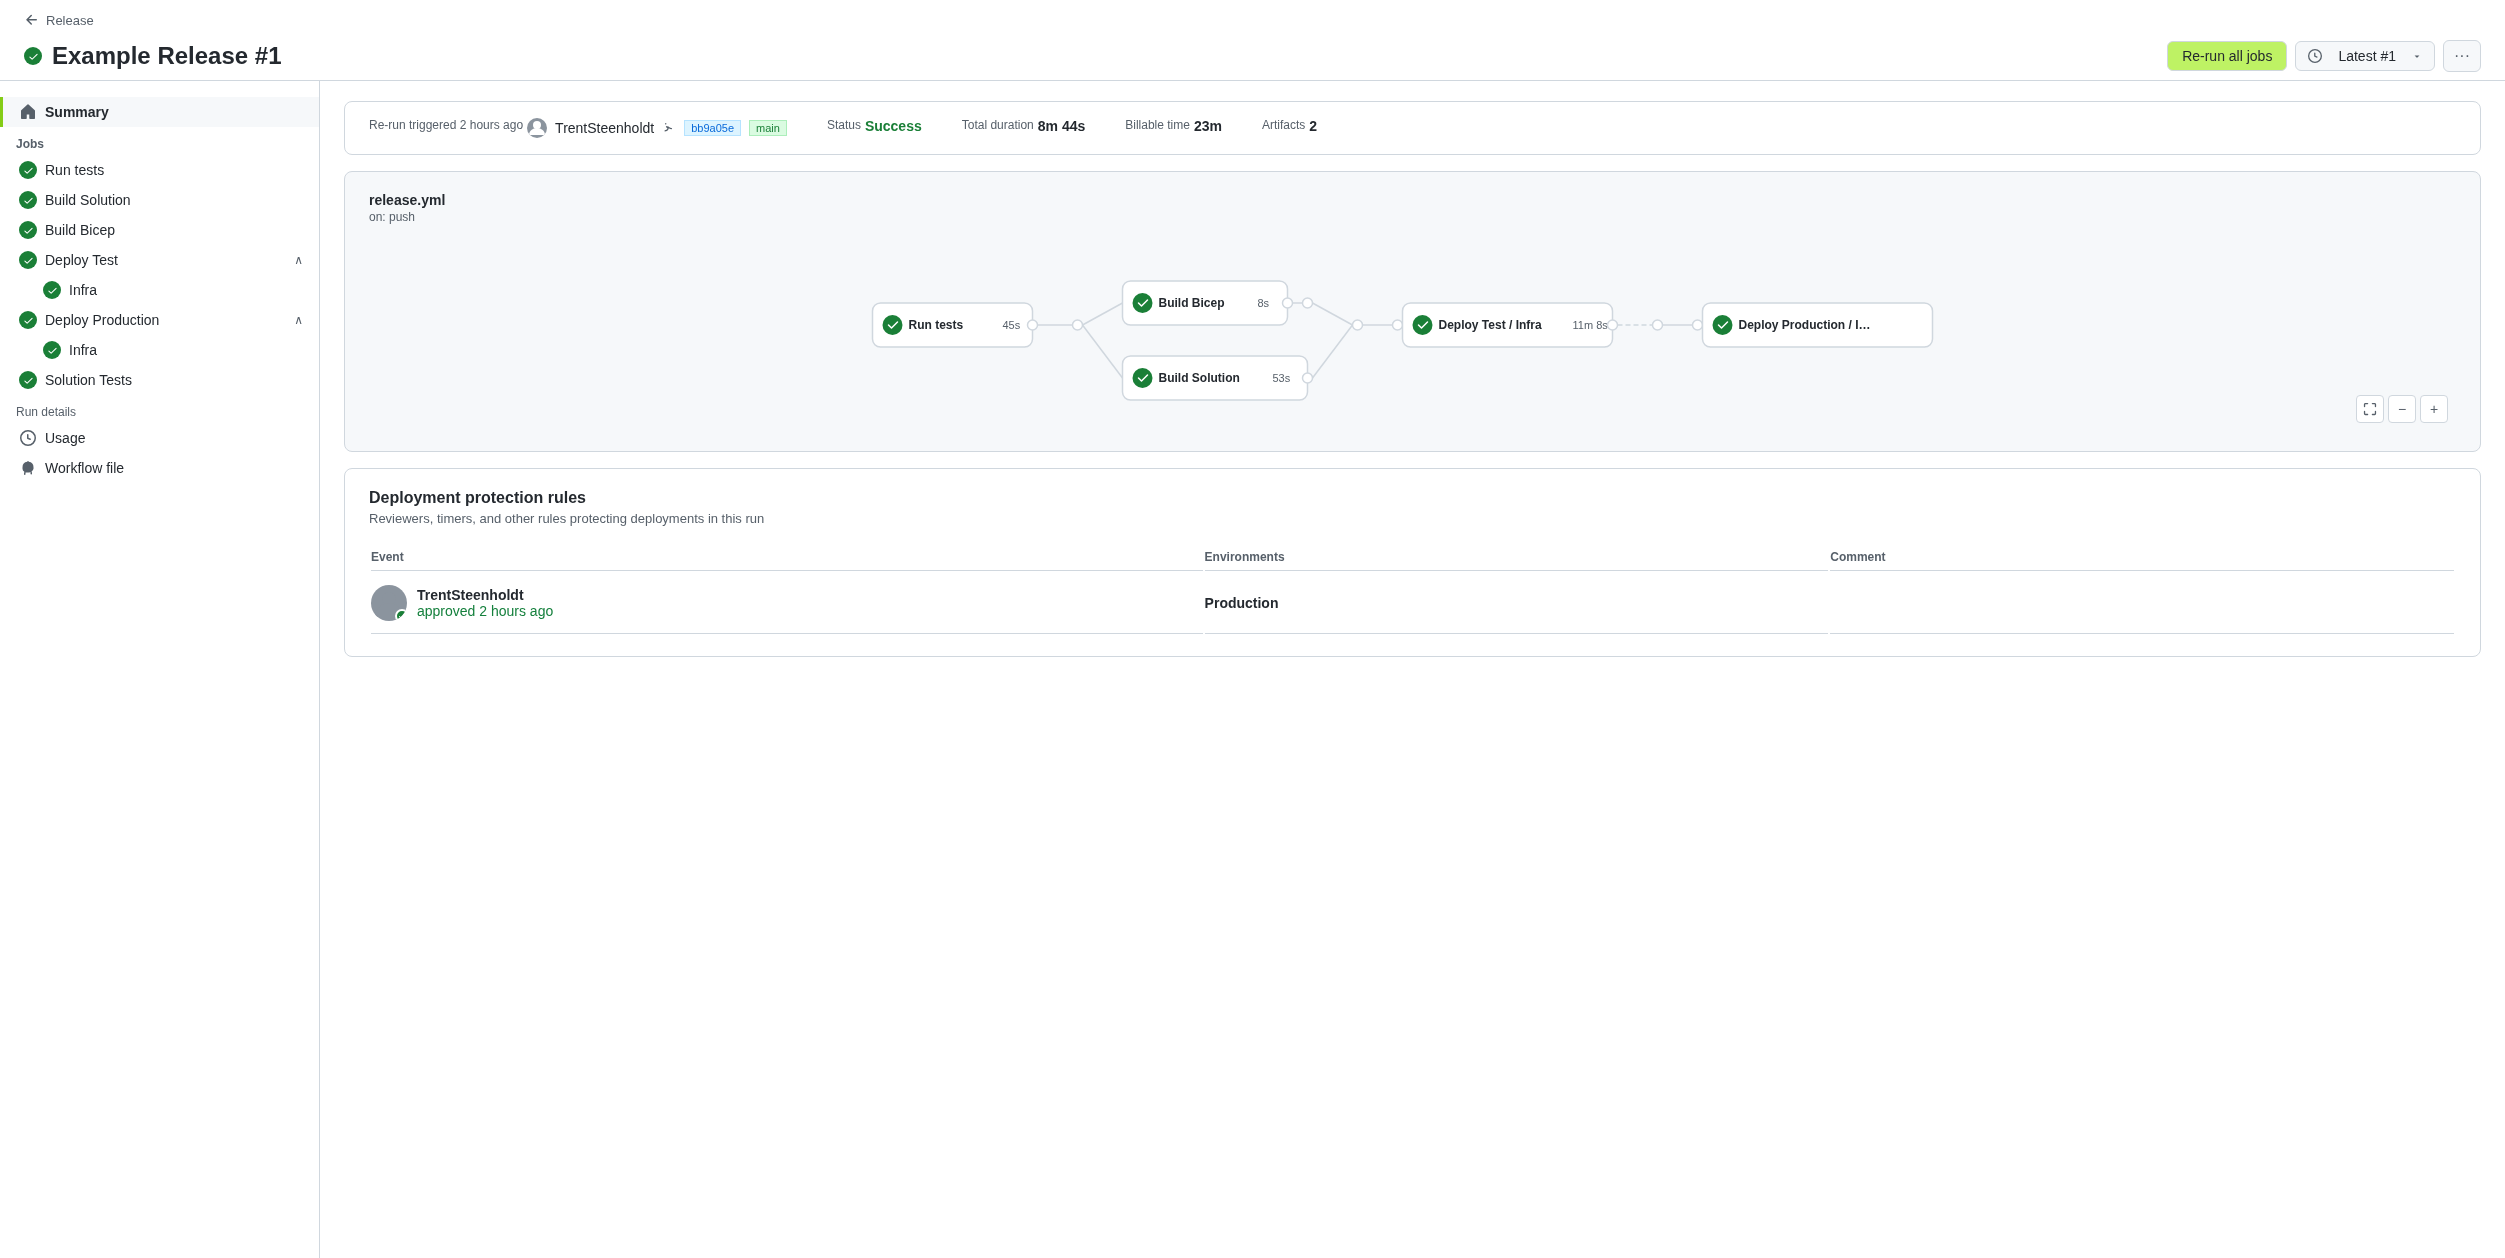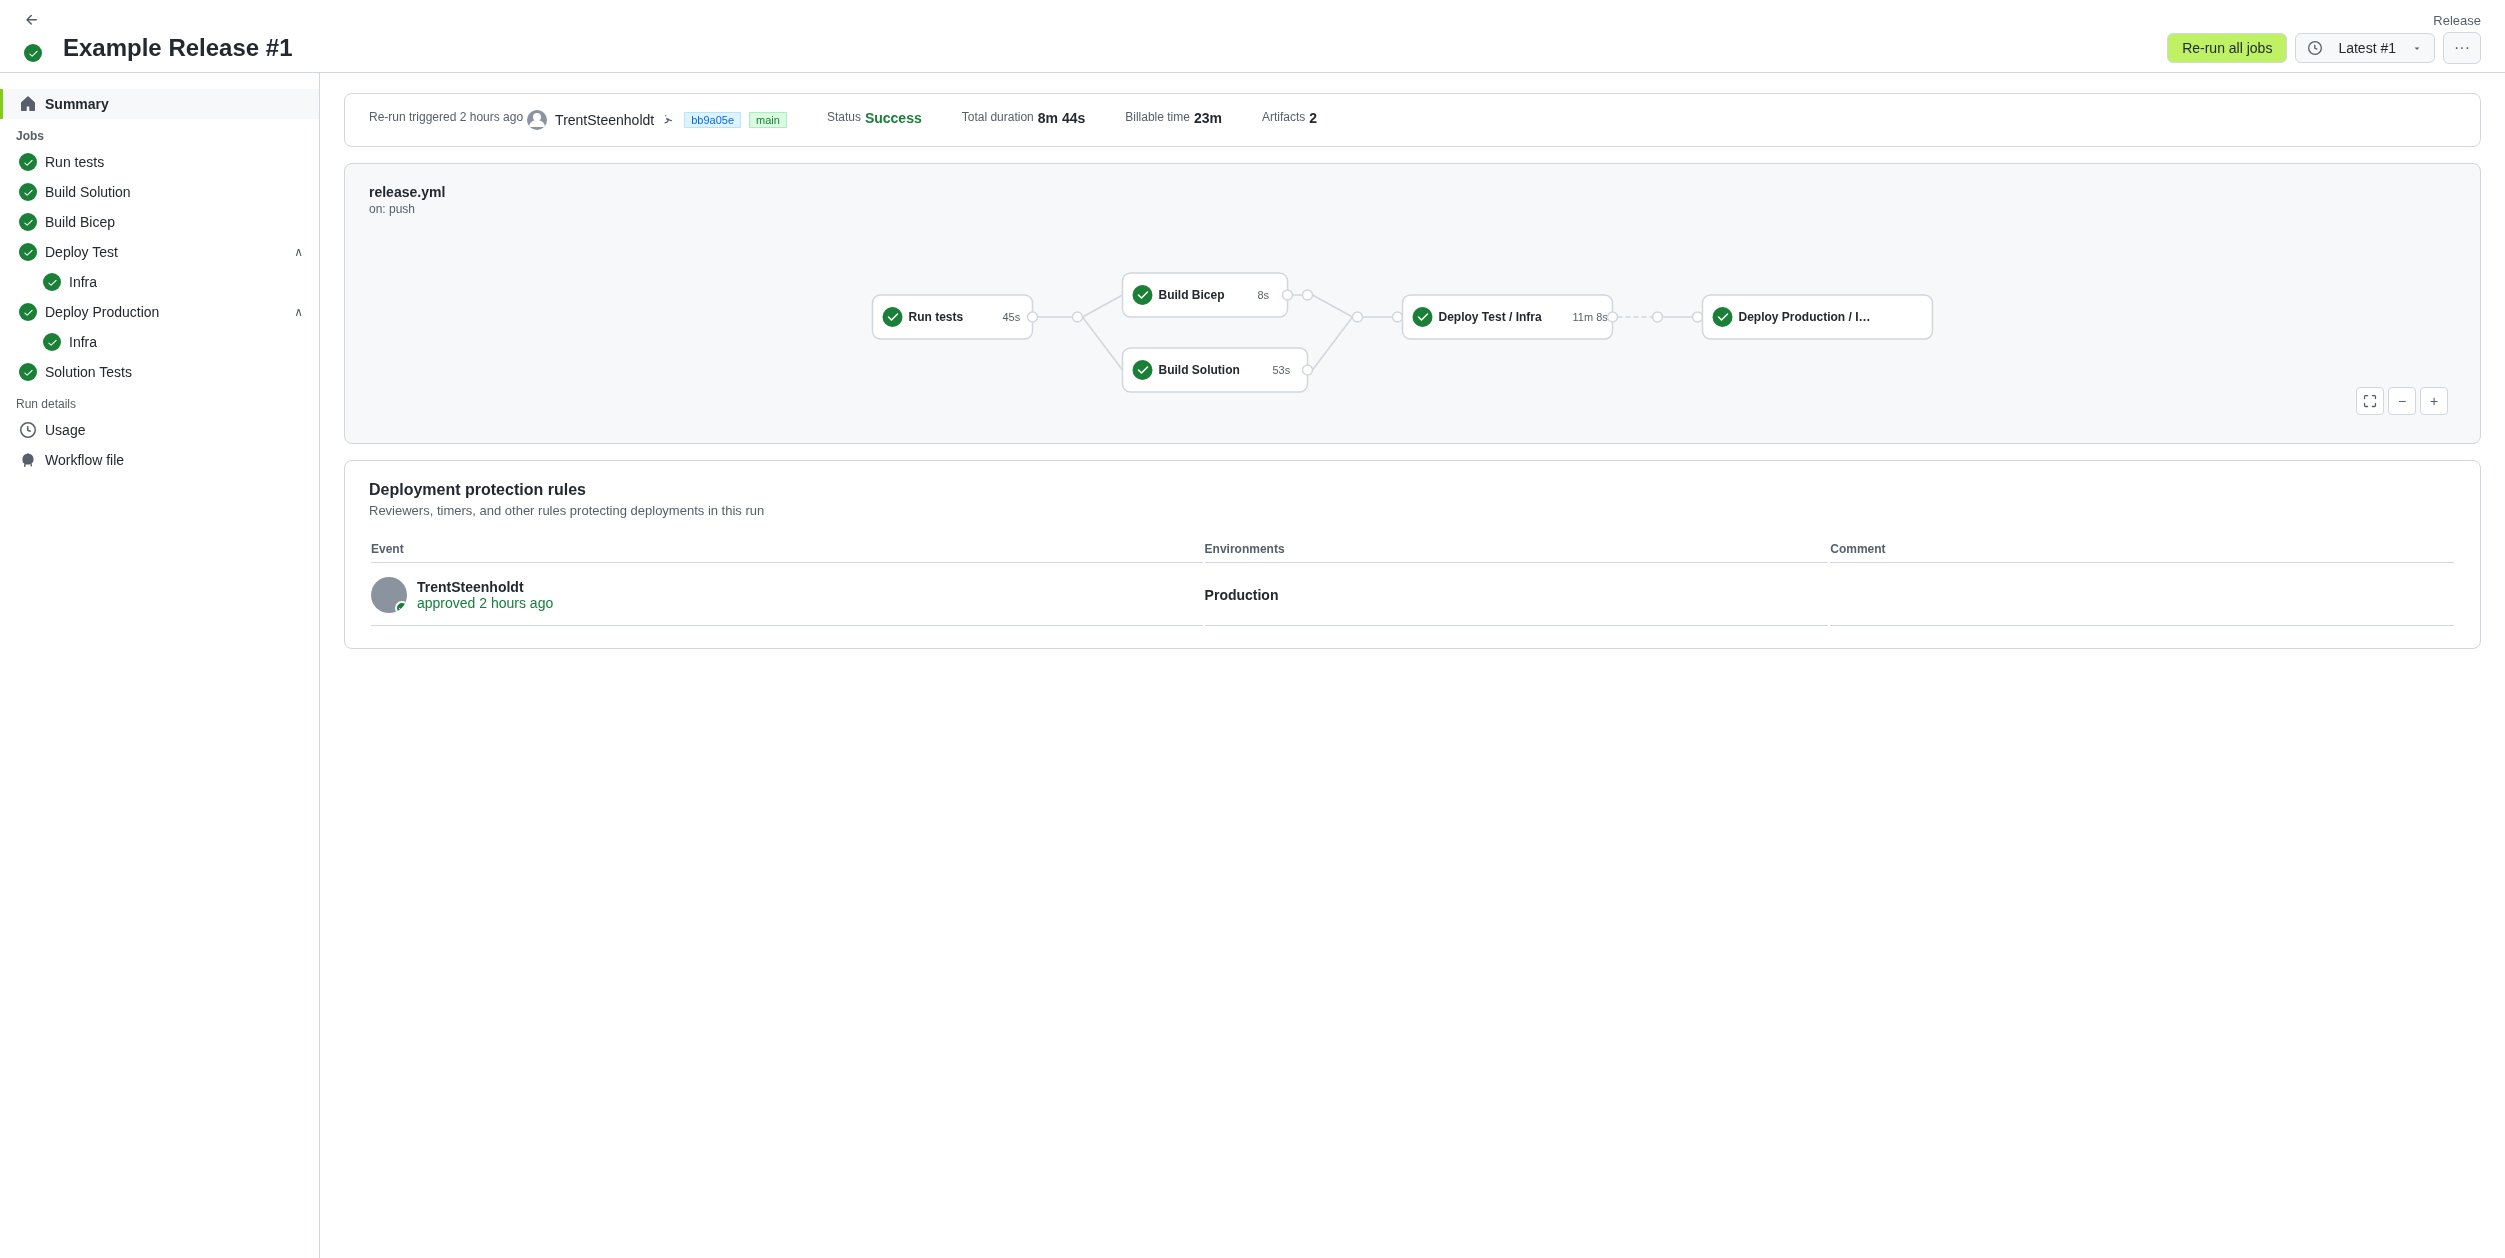--- a/index.html
+++ b/index.html
@@ -2,23 +2,23 @@
 <html><head>
   <meta charset="utf-8">
   <style>
     * { box-sizing: border-box; margin: 0; padding: 0; }
     body { font-family: -apple-system, BlinkMacSystemFont, 'Segoe UI', Helvetica, Arial, sans-serif; font-size: 14px; color: #24292f; background: #fff; }
 
     .page-wrapper { display: flex; flex-direction: column; height: 100vh; }
 
     
     .page-header { padding: 12px 24px 8px; border-bottom: 1px solid #d0d7de; }
-    .back-link { display: flex; align-items: center; gap: 22px; color: #57606a; font-size: 13px; cursor: pointer; margin-bottom: 4px; text-decoration: none; justify-content: space-between; }
+    .back-link { display: flex; align-items: center; gap: 6px; color: #57606a; font-size: 13px; cursor: pointer; margin-bottom: 12px; text-decoration: none; }
     .title-row { display: flex; align-items: center; justify-content: space-between; }
-    .title-left { display: flex; align-items: flex-end; gap: 21px; }
+    .title-left { display: flex; align-items: center; gap: 10px; }
     .title-text { font-size: 24px; font-weight: 600; color: #24292f; }
     .title-right { display: flex; align-items: center; gap: 8px; }
     .btn-rerun { padding: 6px 14px; border: 1px solid #d0d7de; border-radius: 6px; background: #bef264; font-size: 14px; cursor: pointer; color: #24292f; font-weight: 500; }
     .btn-latest { display: flex; align-items: center; gap: 16px; padding: 6px 12px; border: 1px solid #d0d7de; border-radius: 6px; background: #f6f8fa; font-size: 14px; cursor: pointer; color: #24292f; }
     .btn-dots { padding: 6px 10px; border: 1px solid #d0d7de; border-radius: 6px; background: #f6f8fa; cursor: pointer; font-size: 16px; color: #57606a; }
 
     
     .main-layout { display: flex; flex: 1; overflow: hidden; }
 
     

